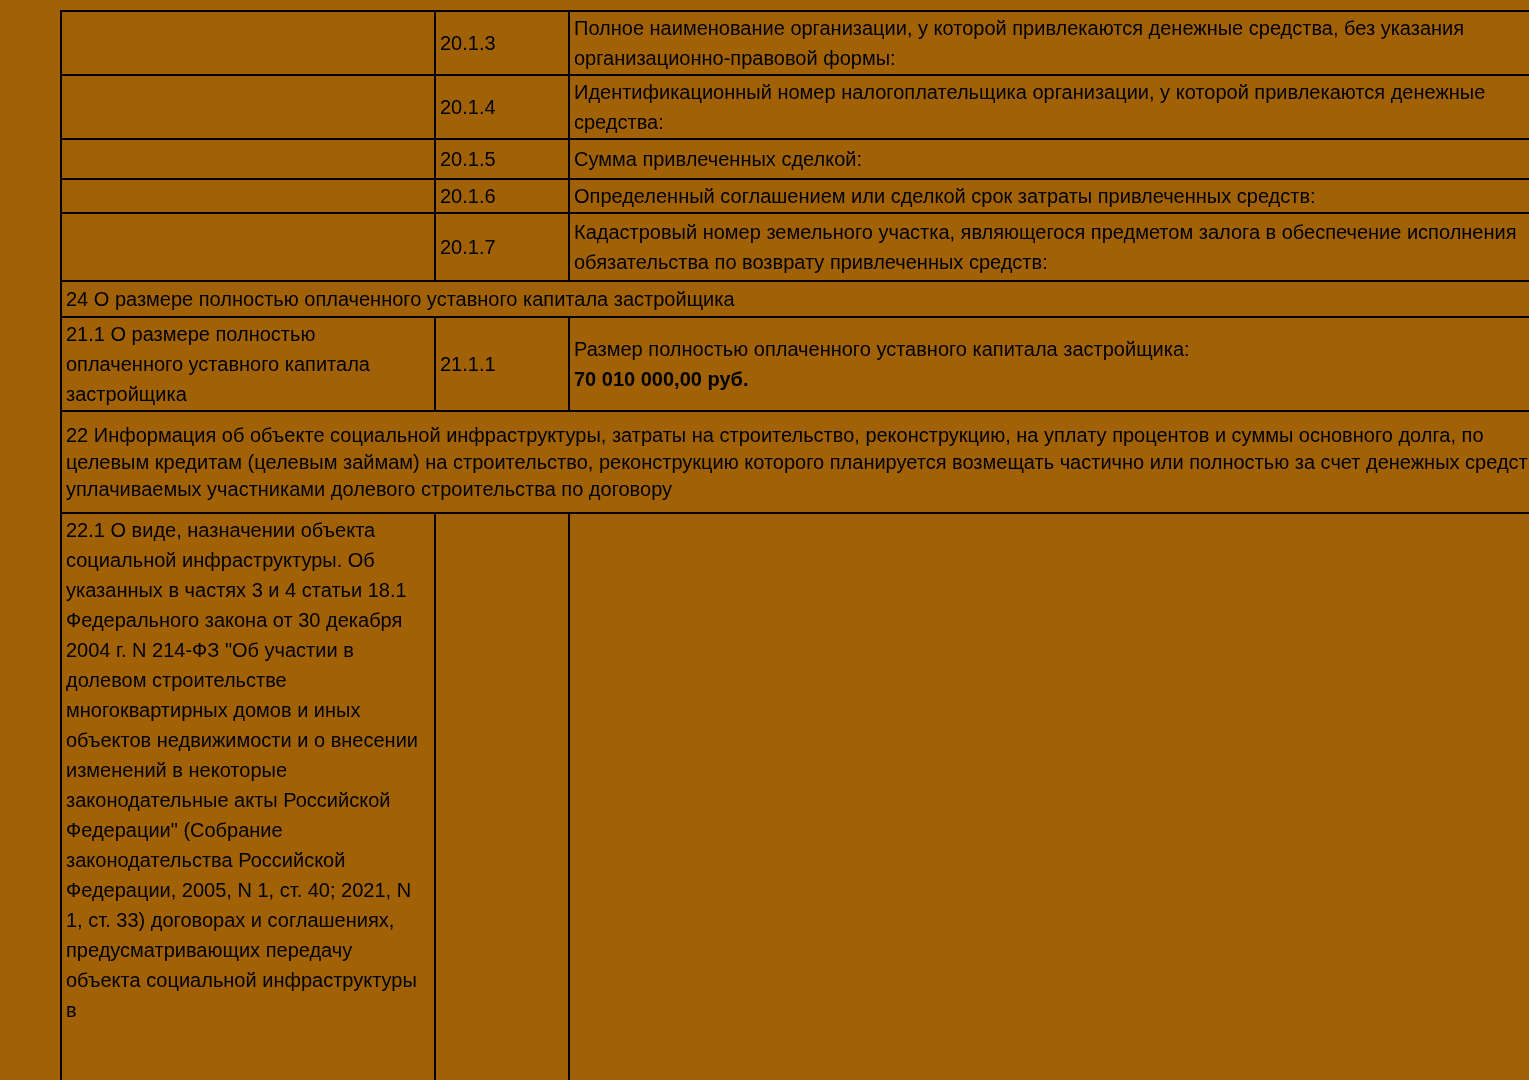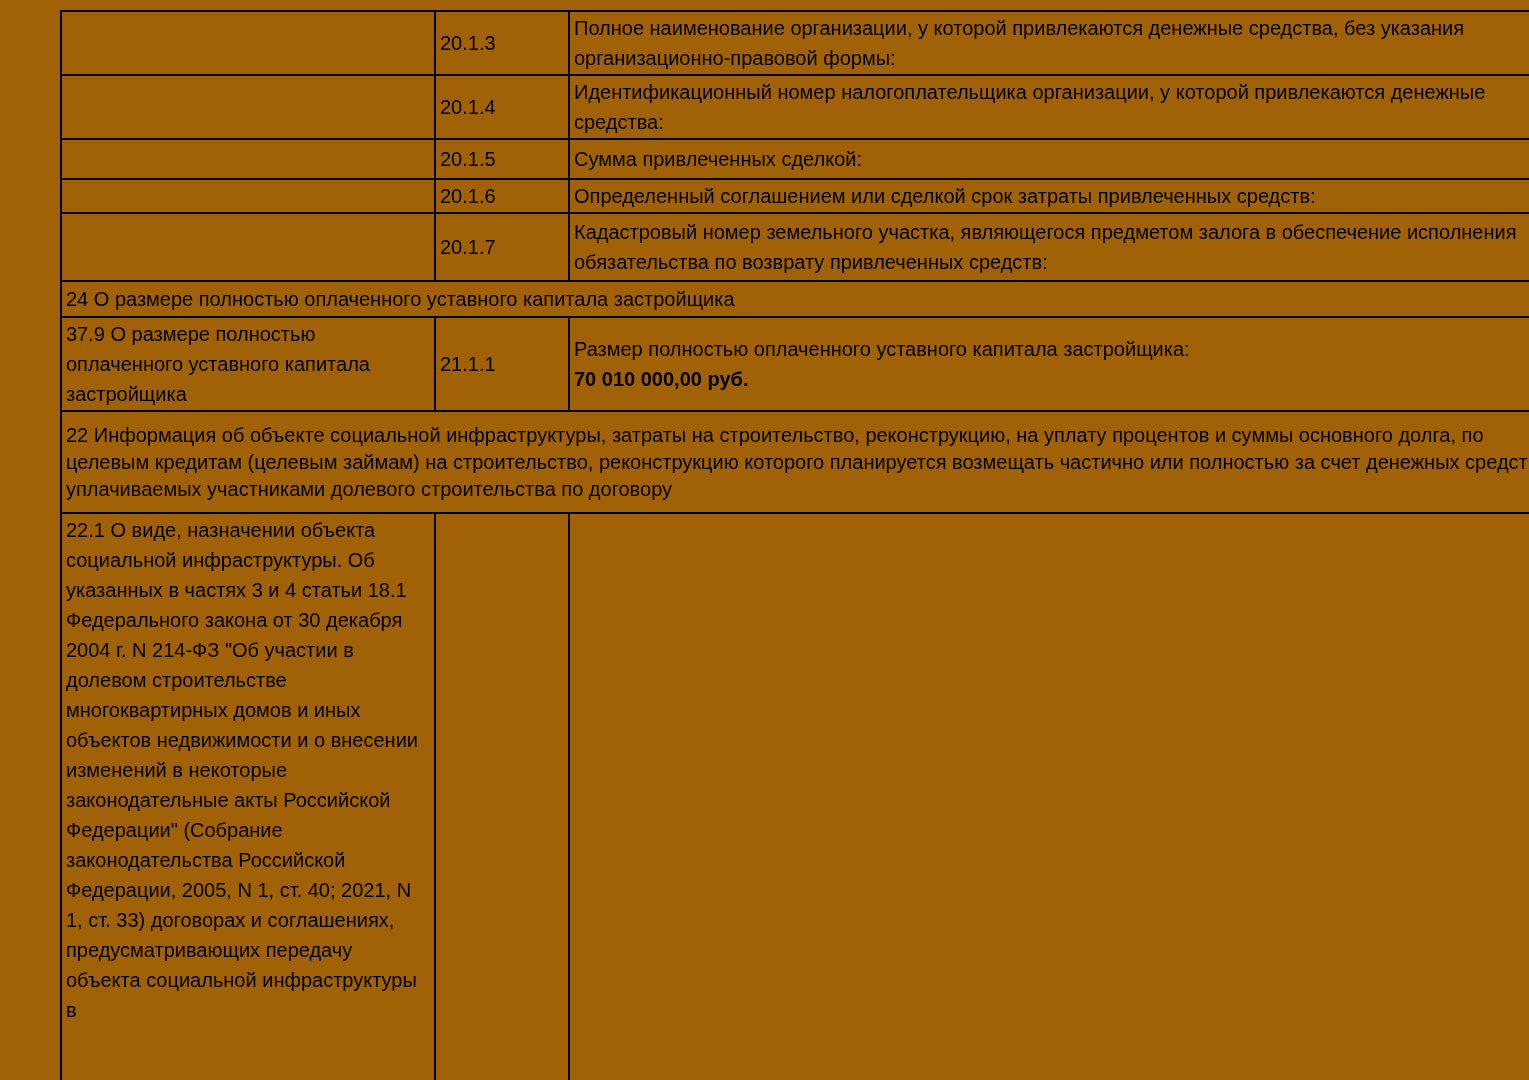--- a/index.html
+++ b/index.html
@@ -85,21 +85,21 @@
       <td></td>
       <td class="num-cell">20.1.7</td>
       <td>Кадастровый номер земельного участка, являющегося предметом залога в обеспечение исполнения обязательства по возврату привлеченных средств:</td>
     </tr>
 
     <tr class="rh-21">
       <td colspan="3">24 О размере полностью оплаченного уставного капитала застройщика</td>
     </tr>
 
     <tr class="r-211">
-      <td>37.9 О размере полностью оплаченного уставного капитала застройщика</td>
+      <td>21.1 О размере полностью оплаченного уставного капитала застройщика</td>
       <td class="num-cell">21.1.1</td>
       <td>
         <span class="plain-line">Размер полностью оплаченного уставного капитала застройщика:</span>
         <span class="bold-line">70 010 000,00 руб.</span>
       </td>
     </tr>
 
     <tr class="rh-22">
       <td colspan="3">22 Информация об объекте социальной инфраструктуры, затраты на строительство, реконструкцию, на уплату процентов и суммы основного долга, по целевым кредитам (целевым займам) на строительство, реконструкцию которого планируется возмещать частично или полностью за счет денежных средств, уплачиваемых участниками долевого строительства по договору</td>
     </tr>

